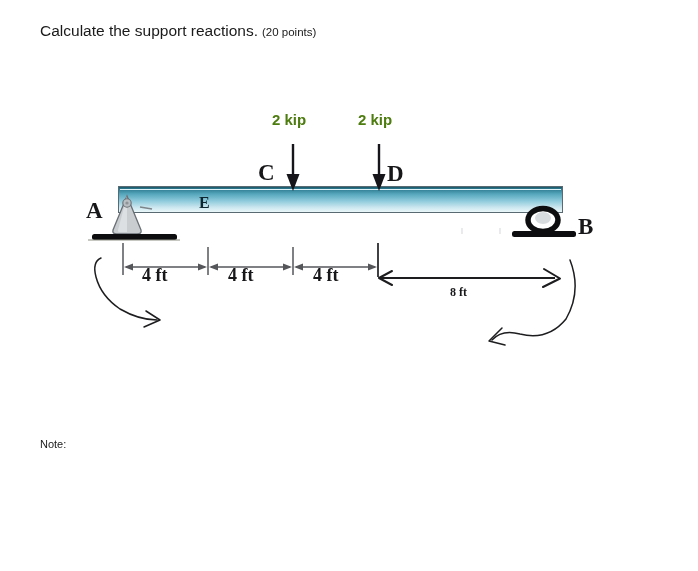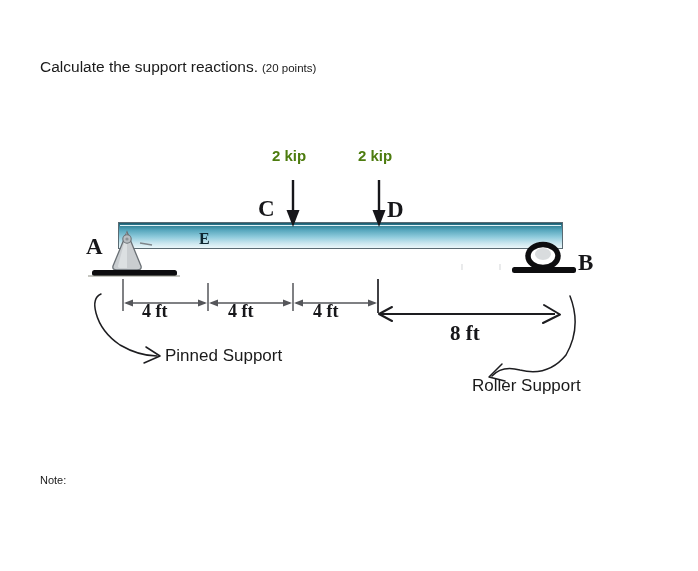--- a/index.html
+++ b/index.html
@@ -8,21 +8,21 @@
   }
   body {
     width: 698px;
     height: 571px;
     background: #ffffff;
     font-family: "Liberation Sans", sans-serif;
     color: #000000;
     position: relative;
     overflow: hidden;
   }
-  .page { position: absolute; inset: 0; margin-top: 36px; }
+  .page { position: absolute; inset: 0; }
 
   
   #title-line {
     position: absolute;
     left: 40px; top: 22px;
     font-size: 15.5px;
     color: #1a1a1a;
     white-space: nowrap;
   }
   #title-points {
@@ -95,21 +95,21 @@
     font-size: 18px;
     font-weight: bold;
     color: #17171a;
     white-space: nowrap;
   }
   #dim-1 { left: 142px; top: 170px; }
   #dim-2 { left: 228px; top: 170px; }
   #dim-3 { left: 313px; top: 170px; }
   #dim-4 {
     left: 450px; top: 190px;
-    font-size: 21px;
+    font-size: 12px;
   }
 
   
   .annot-text {
     position: absolute;
     font-family: "Liberation Sans", sans-serif;
     font-size: 17px;
     color: #1a1a1a;
     white-space: nowrap;
   }
@@ -163,22 +163,20 @@
     <div id="label-E">E</div>
 
     <div class="load-text" id="load-text-1">2 kip</div>
     <div class="load-text" id="load-text-2">2 kip</div>
 
     <div class="dim-text" id="dim-1">4 ft</div>
     <div class="dim-text" id="dim-2">4 ft</div>
     <div class="dim-text" id="dim-3">4 ft</div>
     <div class="dim-text" id="dim-4">8 ft</div>
 
-    <div class="annot-text" id="annot-pinned">Pinned Support</div>
-    <div class="annot-text" id="annot-roller">Roller Support</div>
 
     <svg width="698" height="290" style="position:absolute;left:0;top:0;">
 
       <g>
         <line x1="293" y1="49" x2="293" y2="86" stroke="#16161a" stroke-width="2.4"></line>
         <polygon points="293,96 286.5,79 299.5,79" fill="#16161a"></polygon>
       </g>
 
       <g>
         <line x1="379" y1="49" x2="379" y2="86" stroke="#16161a" stroke-width="2.4"></line>

